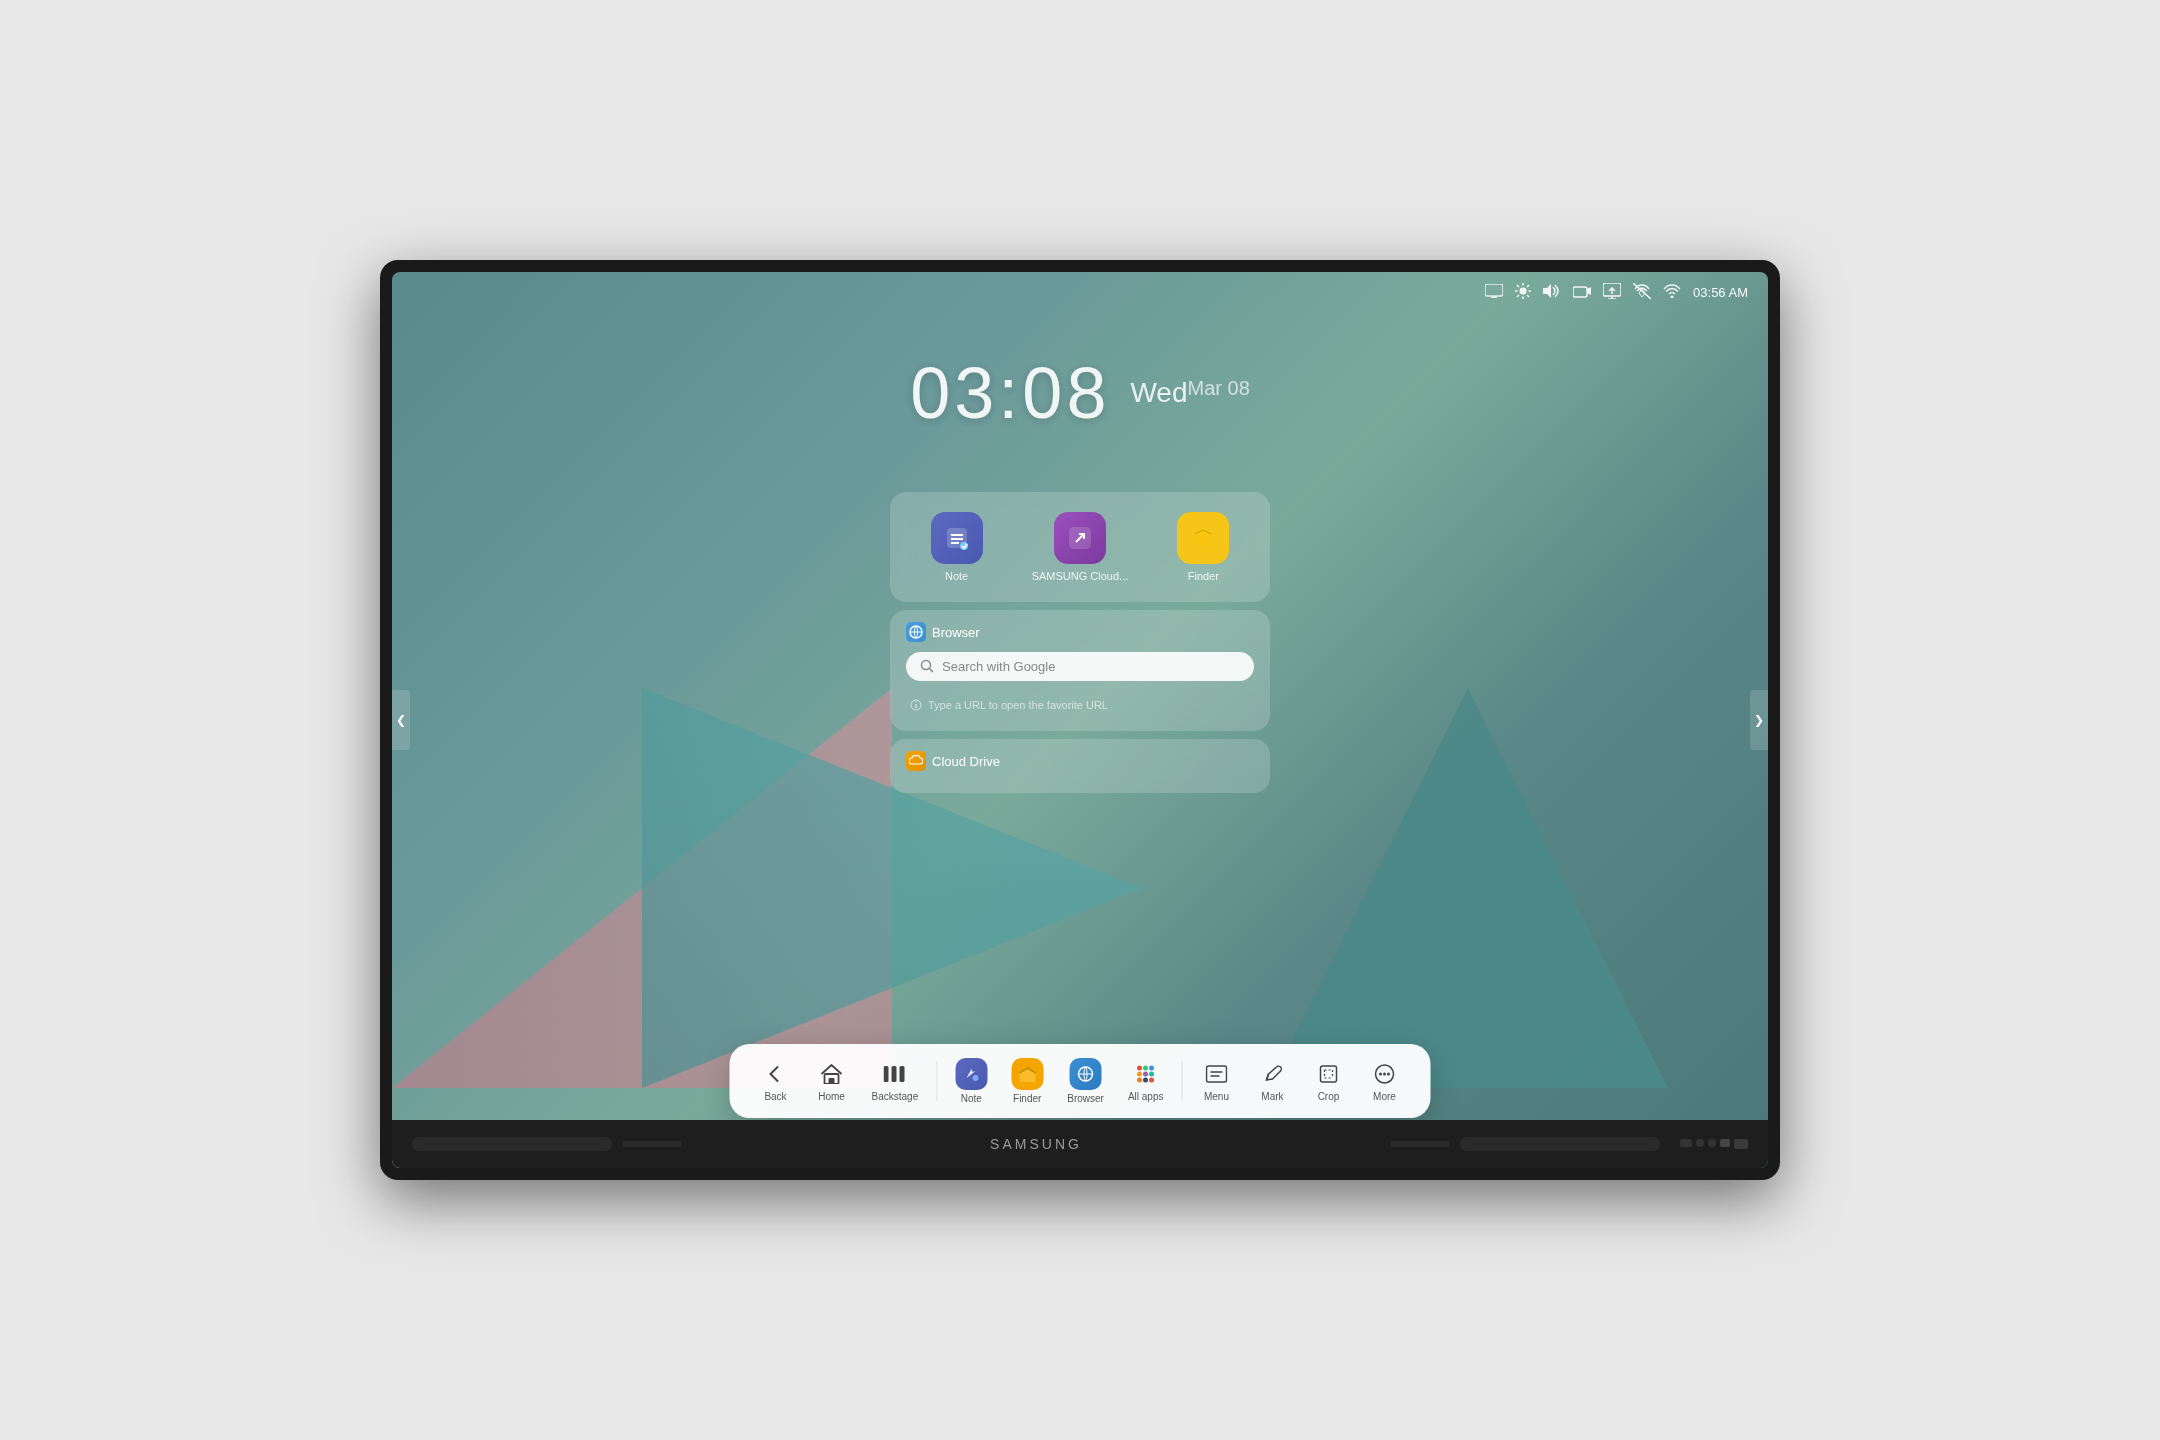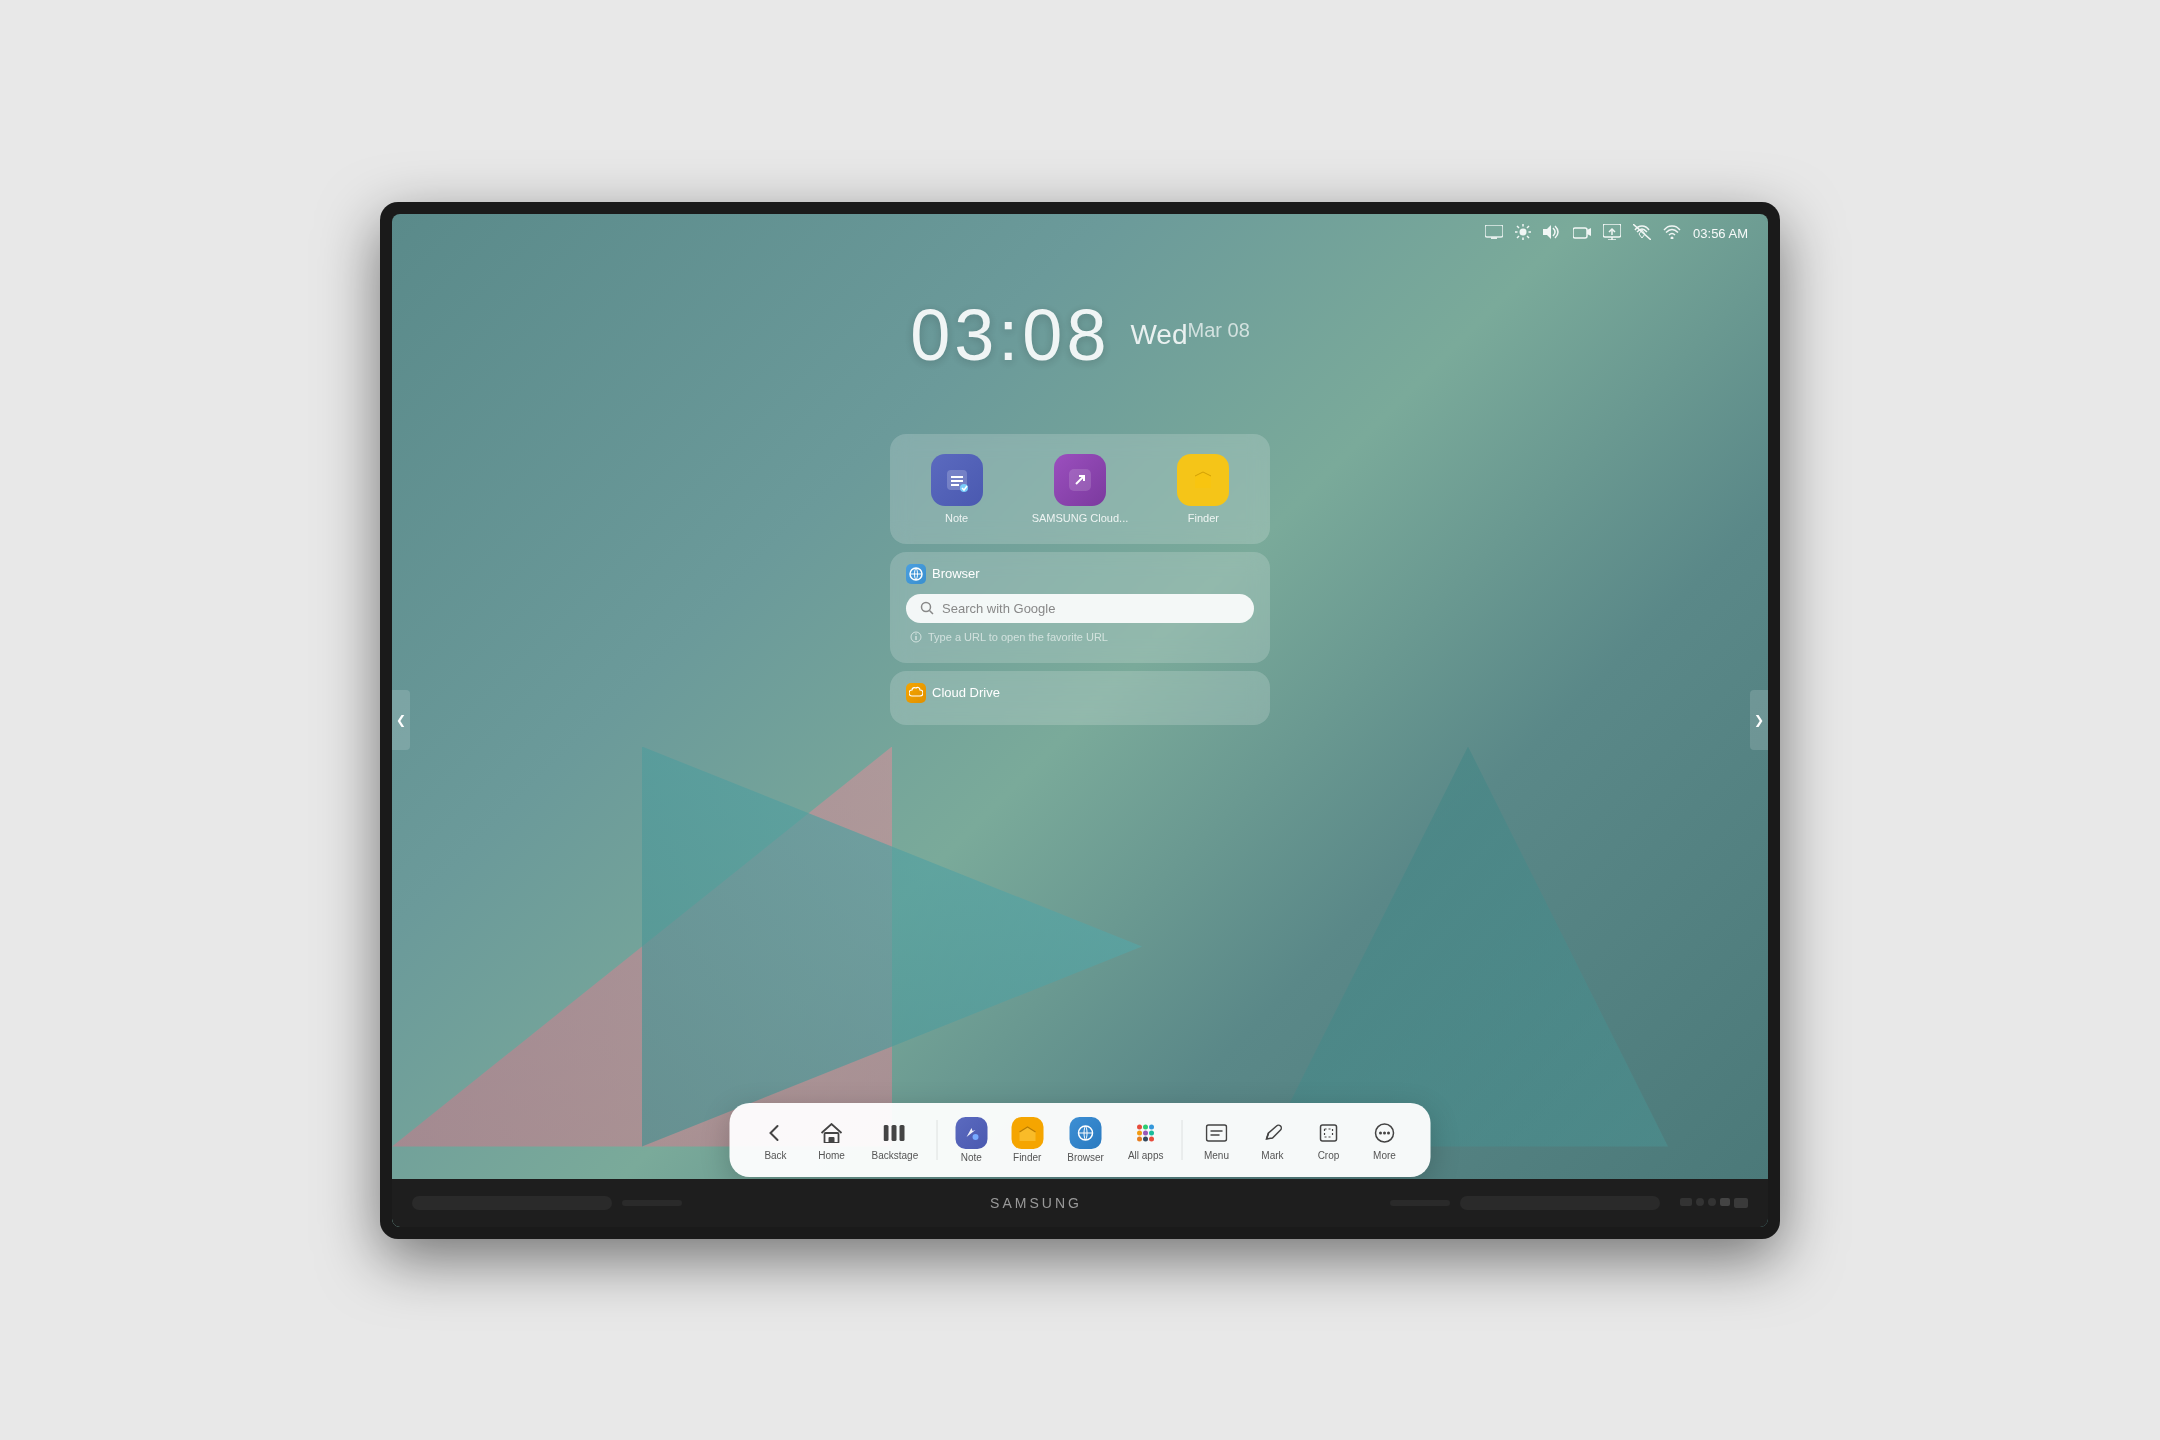--- a/index.html
+++ b/index.html
@@ -7,21 +7,21 @@
       background: #e8e8e8;
       display: flex;
       justify-content: center;
       align-items: center;
       min-height: 100vh;
       font-family: 'Segoe UI', Arial, sans-serif;
     }
 
     .tv-outer {
       width: 1400px;
-      height: 1037px;
+      height: 920px;
       background: #1a1a1a;
       border-radius: 18px;
       padding: 12px;
       box-shadow: 0 20px 60px rgba(0,0,0,0.5);
       position: relative;
     }
 
     .tv-screen {
       width: 100%;
       height: 100%;
@@ -220,22 +220,22 @@
       color: white;
       font-size: 13px;
       font-weight: 500;
     }
 
     .search-bar {
       background: rgba(255,255,255,0.9);
       border-radius: 20px;
       padding: 7px 14px;
       display: flex;
-      align-items: center;
       gap: 8px;
+      margin-bottom: 10px;
     }
 
     .search-bar-text {
       color: #888;
       font-size: 13px;
     }
 
     .browser-hint {
       color: rgba(255,255,255,0.6);
       font-size: 11px;

